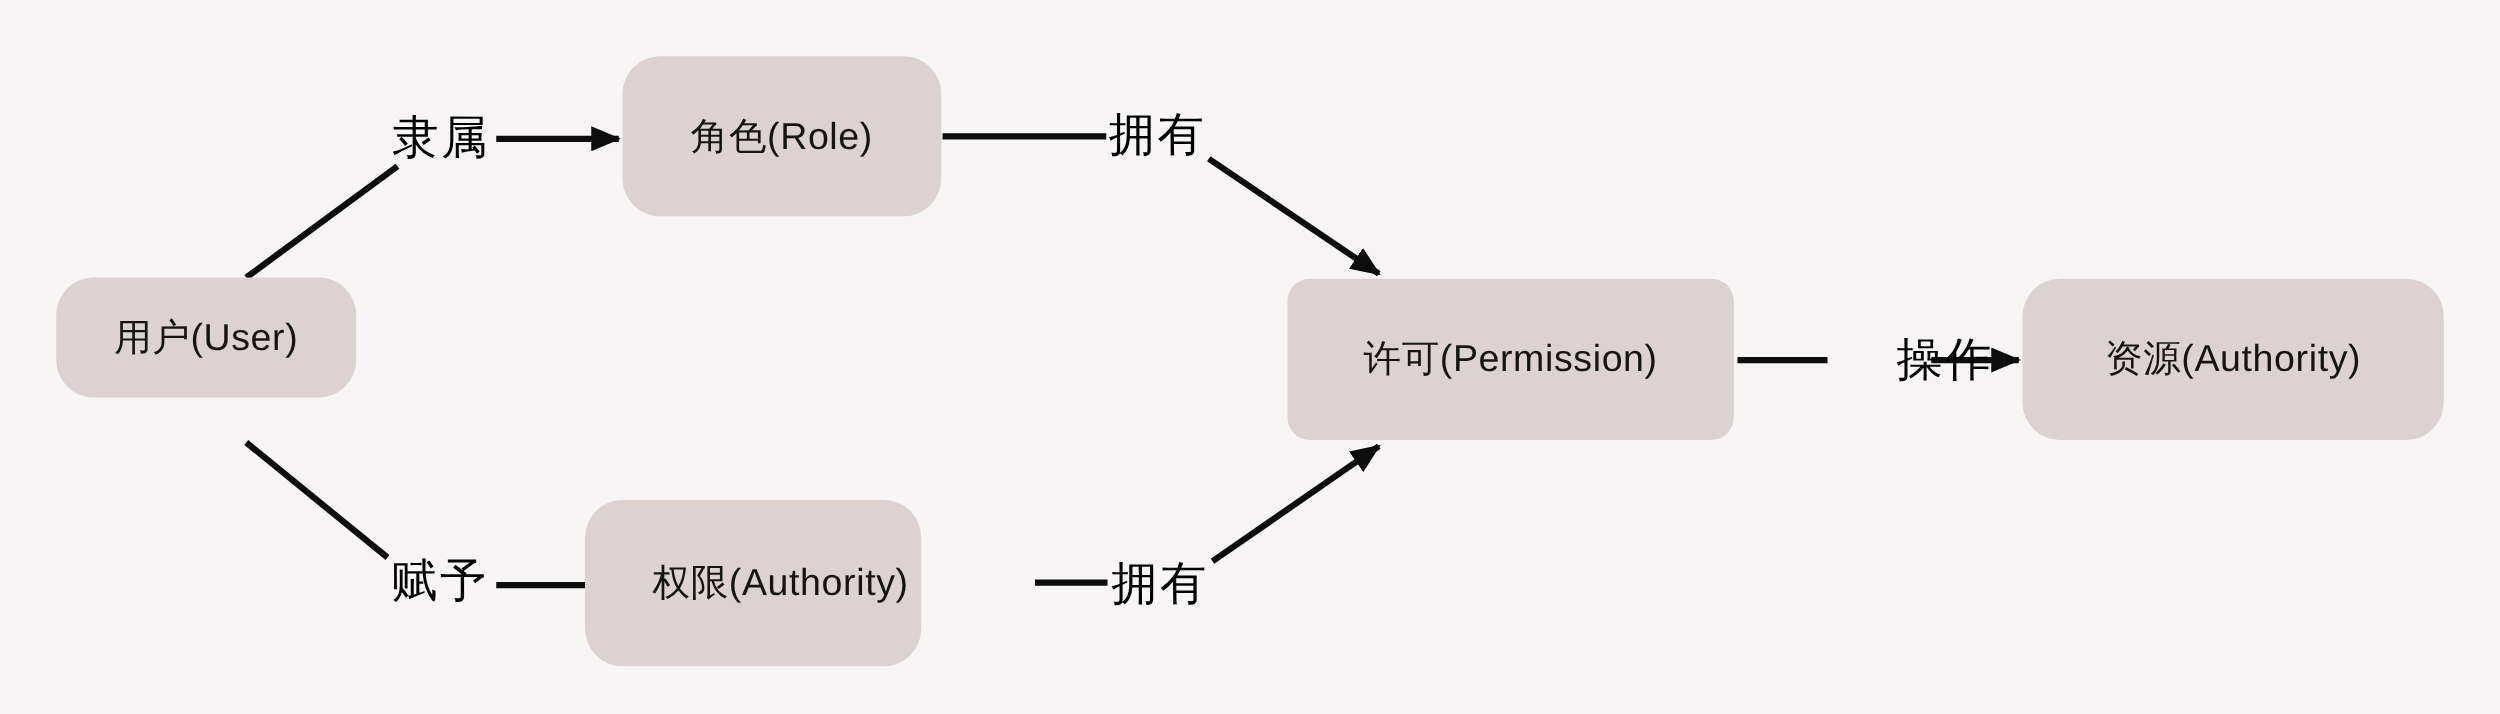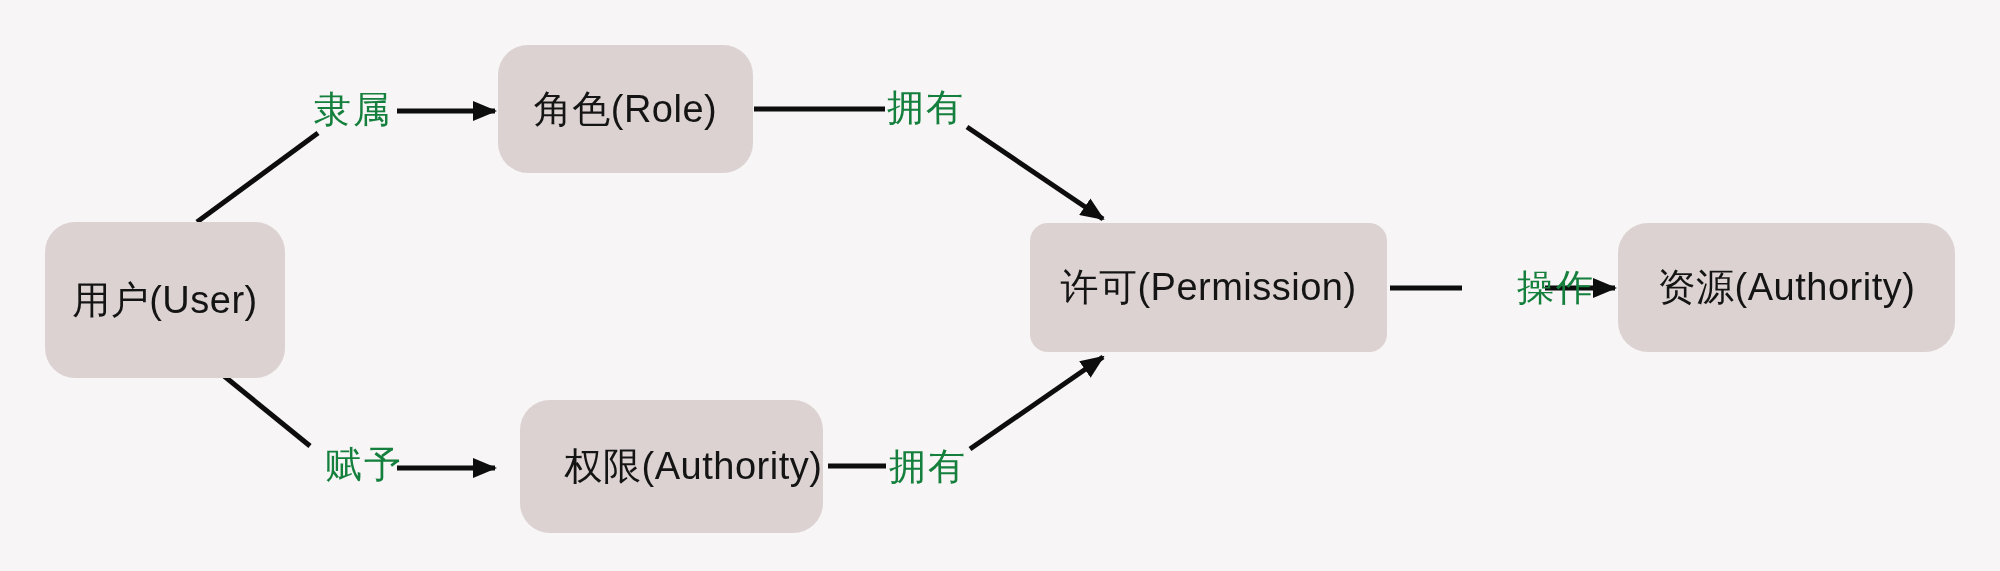--- a/index.html
+++ b/index.html
@@ -24,42 +24,42 @@
     pointer-events: none;
   }
   .node {
     position: absolute;
     background: #dcd2d2;
     border-radius: 30px;
     display: flex;
     align-items: center;
     justify-content: center;
     color: #141414;
-    font-size: 38px;
+    font-size: 30px;
     letter-spacing: 0.5px;
     white-space: nowrap;
     box-sizing: border-box;
   }
-  .node-user       { left: 45px;   top: 222px; width: 240px; height: 156px; }
+  .node-user       { left: 45px;   top: 222px; width: 240px; height: 96px; }
   .node-role       { left: 498px;  top: 45px;  width: 255px; height: 128px; }
-  .node-authority  { left: 520px;  top: 400px; width: 303px; height: 133px; padding-left: 44px; }
+  .node-authority  { left: 468px;  top: 400px; width: 269px; height: 133px; padding-left: 44px; }
   .node-permission { left: 1030px; top: 223px; width: 357px; height: 129px; border-radius: 18px; }
   .node-resource   { left: 1618px; top: 223px; width: 337px; height: 129px; }
   .edge-label {
     position: absolute;
     transform: translate(-50%, -50%);
-    color: #15803d;
+    color: #000000;
     font-size: 37px;
     white-space: nowrap;
     letter-spacing: 2px;
     font-family: Liberation Mono, monospace;
   }
   .lbl-lishu      { left: 353px;  top: 110px; }
   .lbl-yongyou-a  { left: 926px;  top: 108px; }
-  .lbl-fuyu       { left: 352px;  top: 465px; margin-left: 12px; }
+  .lbl-fuyu       { left: 352px;  top: 465px; }
   .lbl-yongyou-b  { left: 928px;  top: 467px; }
   .lbl-caozuo     { left: 1556px; top: 288px; }
 </style>
 </head>
 <body>
 
 <div class="stage">
 
   <svg class="edges-layer" viewBox="0 0 2000 571" xmlns="http://www.w3.org/2000/svg">
     <defs>

